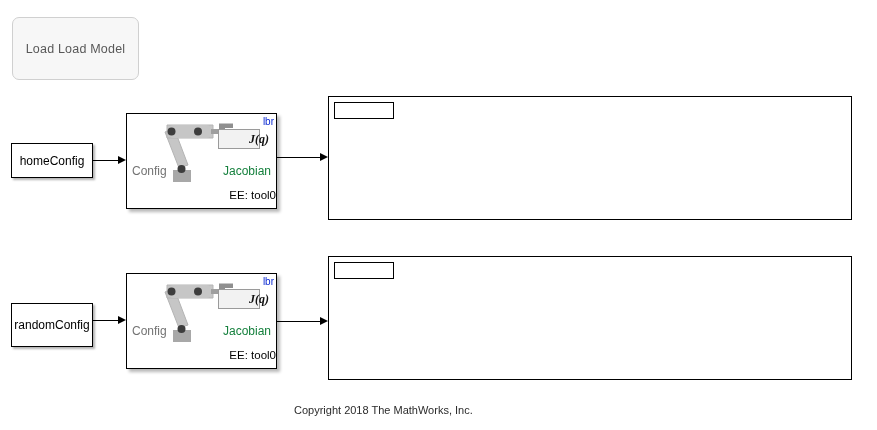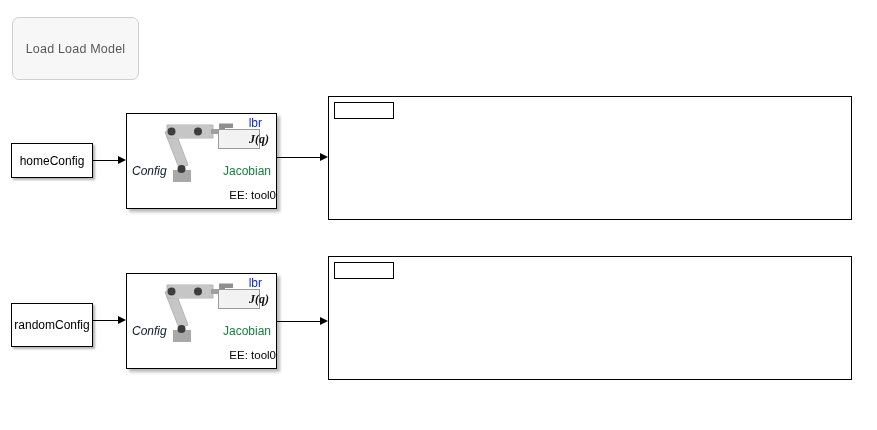--- a/index.html
+++ b/index.html
@@ -58,44 +58,43 @@
     background: #ffffff;
     border: 1.4px solid #000000;
     box-sizing: border-box;
     box-shadow: 3px 3px 3px rgba(0,0,0,0.28);
   }
   .robot-block .lbl-config {
     position: absolute;
     left: 5px;
     top: 50px;
     font-size: 12px;
-    color: #0f172a;
-    font-style: italic;
+    color: #737373;
   }
   .robot-block .lbl-jacobian {
     position: absolute;
     right: 5px;
     top: 50px;
     font-size: 12px;
     color: #15803d;
   }
   .robot-block .lbl-ee {
     position: absolute;
     left: 0;
     right: 0;
     bottom: 7px;
     text-align: right;
     font-size: 11.5px;
     color: #000;
   }
   .robot-block .lbl-lbr {
     position: absolute;
-    right: 14px;
+    right: 2px;
     top: 2px;
-    font-size: 12px;
+    font-size: 10px;
     color: #0a28d2;
   }
   .robot-block .jq-badge {
     position: absolute;
     left: 91px;
     top: 15px;
     width: 30px;
     height: 20px;
     border: 1px solid #9a9a9a;
     background: #f2f2f2;
@@ -252,14 +251,15 @@
 
   <div class="sig-line" style="left:277px; top:321px; width:43px;"></div>
   <div class="sig-arrow" style="left:320px; top:316.5px;"></div>
 
   <div class="display-block" style="left:328px; top:256px; width:524px; height:124px;">
     <div class="readout">
       <span></span>
     </div>
   </div>
 
+  <div class="copyright" style="left:294px; top:404px;">Copyright 2018 The MathWorks, Inc.</div>
 
 </div>
 
 </body></html>

